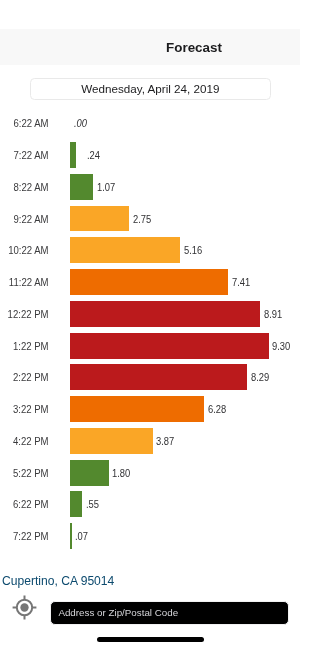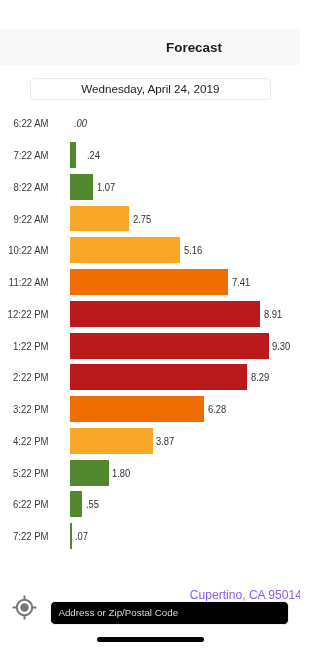--- a/index.html
+++ b/index.html
@@ -33,21 +33,21 @@
   
   .chart{position:absolute;left:0;top:0;width:300px;height:649px;padding-left:12px;}
   .row{position:absolute;left:0;width:300px;}
   .row-time{position:absolute;left:0;width:48.6px;text-align:right;font-size:10.2px;color:#3a3a3c;
             transform:scaleX(0.94);transform-origin:right top;white-space:nowrap;}
   .row-bar{position:absolute;left:70.45px;border-radius:0px;}
   .row-val{position:absolute;font-size:10.2px;color:#303033;white-space:nowrap;
            transform:scaleX(0.92);transform-origin:left top;}
 
   
-  .loc-name{position:absolute;left:2px;top:588px;width:300px;text-align:right;font-size:12.1px;color:#8b5cf6;}
+  .loc-name{position:absolute;left:2px;top:574px;width:300px;text-align:left;font-size:12.1px;color:#0c4a6e;}
   .gps-icon{position:absolute;left:11.5px;top:595px;width:25px;height:25px;cursor:pointer;}
   .addr-input{position:absolute;left:50px;top:601px;width:239px;height:24px;box-sizing:border-box;
               border:0.8px solid #F1F1F2;border-radius:5px;background:#000000;padding:0 7.4px;
               font-family:"Liberation Sans",sans-serif;font-size:9.8px;color:#C8C8CC;outline:none;line-height:24px;
               filter:blur(0px);}
   .addr-input::placeholder{color:#D6D6DA;opacity:1;}
   .home-ind{position:absolute;left:97.2px;top:637.1px;width:107.3px;height:5.3px;border-radius:2.5px;background:#000;}
 </style>
 </head>
 <body>

